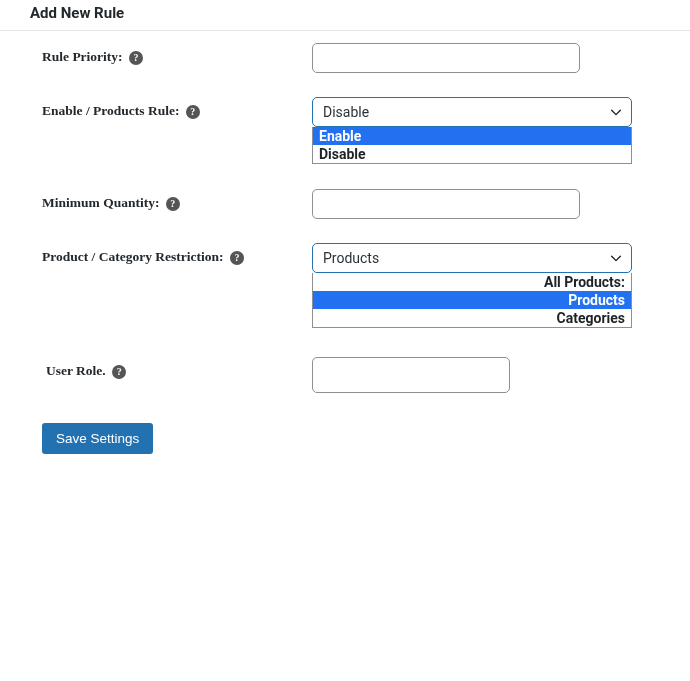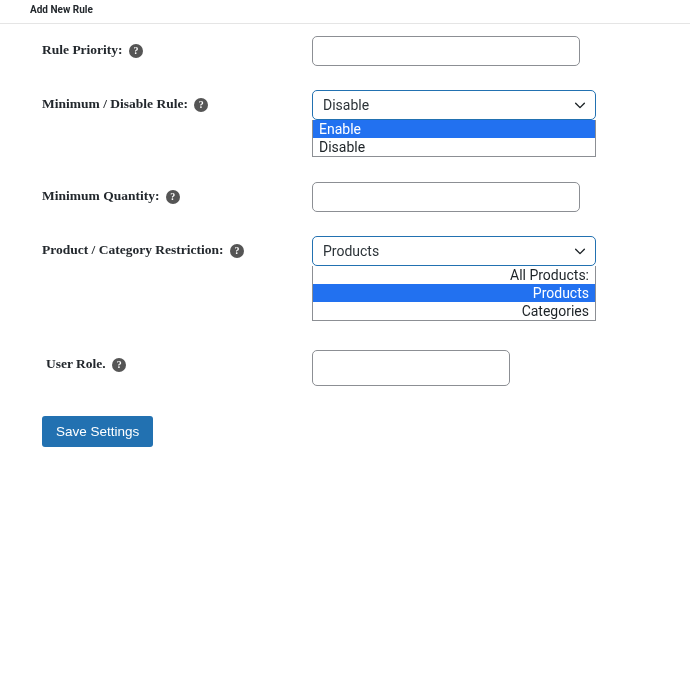--- a/index.html
+++ b/index.html
@@ -5,21 +5,21 @@
   * { box-sizing: border-box; }
   body {
     margin: 0;
     font-family: -apple-system, BlinkMacSystemFont, "Segoe UI", Roboto, "Helvetica Neue", Arial, sans-serif;
     background: #fff;
     color: #23282d;
     width: 690px;
   }
   .header {
     padding: 4px 16px 8px 30px;
-    font-size: 10px;
+    font-size: 15px;
     font-weight: 700;
     color: #23282d;
   }
   .divider {
     border: none;
     border-top: 1px solid #e5e5e5;
     margin: 0;
   }
   .form-table {
     width: 100%;
@@ -58,21 +58,21 @@
   .text-input {
     width: 268px;
     height: 30px;
     border: 1px solid #8c8f94;
     border-radius: 5px;
     padding: 0 8px;
     font-size: 14px;
     background: #fff;
   }
   .sel-wrap {
-    width: 284px;
+    width: 320px;
     position: relative;
   }
   .sel-display {
     width: 100%;
     height: 30px;
     border: 1px solid #2271b1;
     border-radius: 5px;
     padding: 0 30px 0 10px;
     font-size: 14px;
     color: #2c3338;
@@ -94,20 +94,21 @@
   .sel-chevron svg { display:block; }
   .sel-dropdown {
     position: absolute;
     top: 30px;
     left: 0;
     width: 100%;
     border: 1px solid #8c8f94;
     border-top: none;
     background: #fff;
     z-index: 5;
+    font-weight: bold;
   }
   .sel-option {
     padding: 1px 6px;
     font-size: 14px;
     color: #1d2327;
     cursor: pointer;
   }
   .sel-option.hl {
     background: #2271f0;
     color: #fff;
@@ -152,21 +153,21 @@
         <span>Rule Priority:</span>
         <span class="help-icon">?</span>
       </th>
       <td>
         <input type="text" class="text-input" value="" style="">
       </td>
     </tr>
 
     <tr class="row-enable">
       <th>
-        <span>Minimum / Disable Rule:</span>
+        <span>Enable / Products Rule:</span>
         <span class="help-icon">?</span>
       </th>
       <td>
         <div class="sel-wrap">
           <div class="sel-display">
             <span>Disable</span>
             <span class="sel-chevron">
               <svg viewBox="0 0 16 16" width="14" height="14">
                   <path d="M3 6l5 5 5-5" fill="none" stroke="#1d2327" stroke-width="1.6" stroke-linecap="round" stroke-linejoin="round"></path>
                 </svg>

